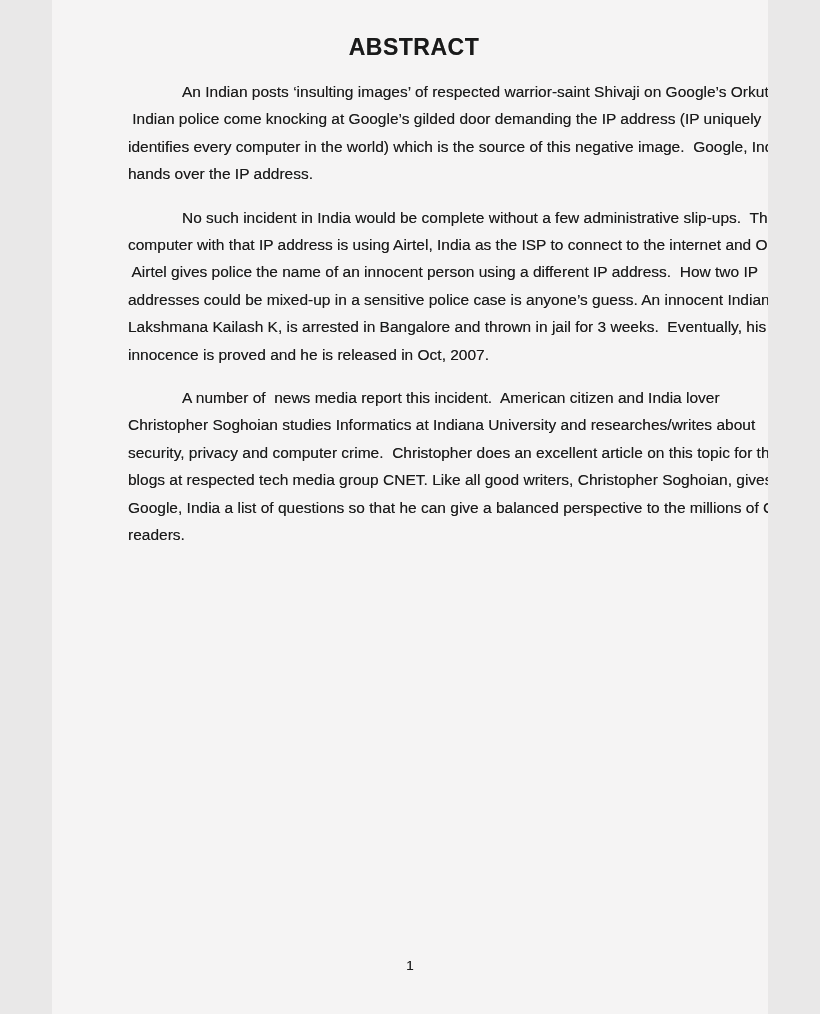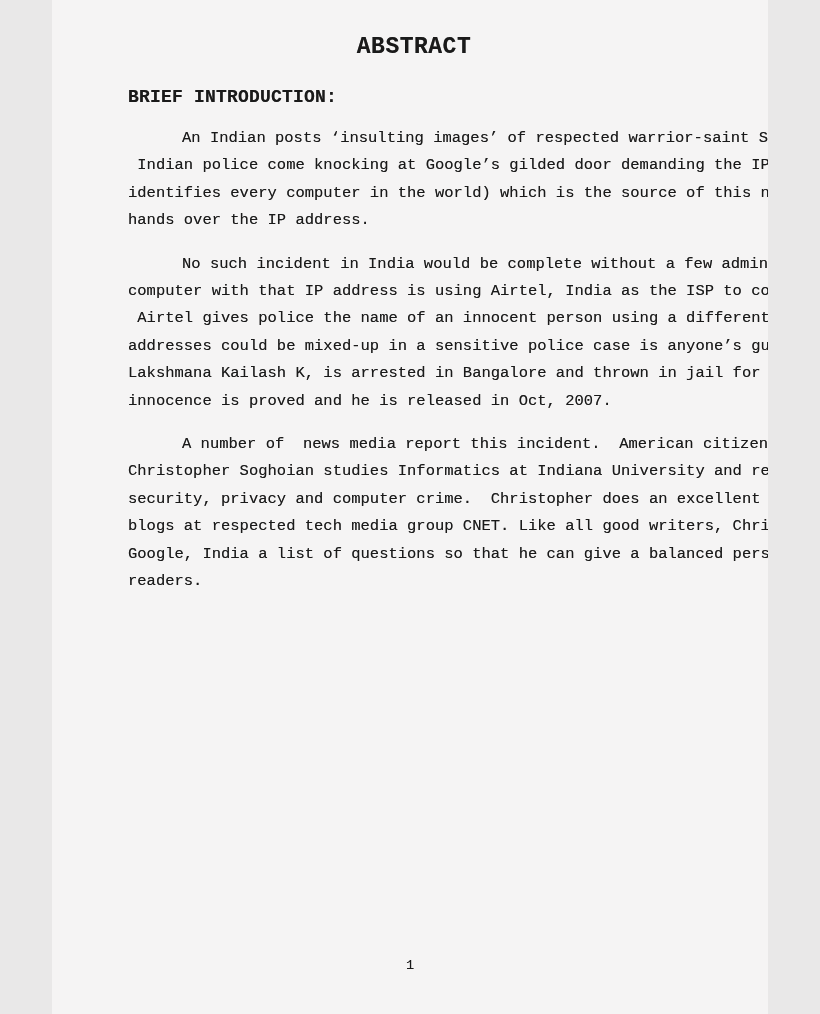--- a/index.html
+++ b/index.html
@@ -6,21 +6,21 @@
     margin: 0;
     padding: 0;
     background: #e9e8e8;
   }
   .page {
     position: relative;
     width: 708px;
     height: 1014px;
     margin: 0 auto;
     background: #f5f4f4;
-    font-family: Liberation Mono, monospace;
+    font-family: Liberation Sans, sans-serif;
     color: #1a1a1a;
     overflow: hidden;
     text-shadow: 0 0 0.6px rgba(20, 20, 20, 0.55);
     padding-left: 8px;
   }
   .doc-title {
     margin: 0;
     padding-top: 33px;
     text-align: center;
     font-size: 23px;
@@ -55,21 +55,20 @@
     font-size: 13.5px;
     line-height: 16px;
   }
 </style>
 </head>
 <body>
 
 <div class="page">
   <h1 class="doc-title">ABSTRACT</h1>
 
-  <h2 class="section-heading">BRIEF INTRODUCTION:</h2>
 
   <div class="content">
       <p class="para">An Indian posts ‘insulting images’ of respected warrior-saint Shivaji on Google’s Orkut.
  Indian police come knocking at Google’s gilded door demanding the IP address (IP uniquely
 identifies every computer in the world) which is the source of this negative image.  Google, India
 hands over the IP address.</p>
       <p class="para">No such incident in India would be complete without a few administrative slip-ups.  The
 computer with that IP address is using Airtel, India as the ISP to connect to the internet and Orkut.
  Airtel gives police the name of an innocent person using a different IP address.  How two IP
 addresses could be mixed-up in a sensitive police case is anyone’s guess. An innocent Indian,

